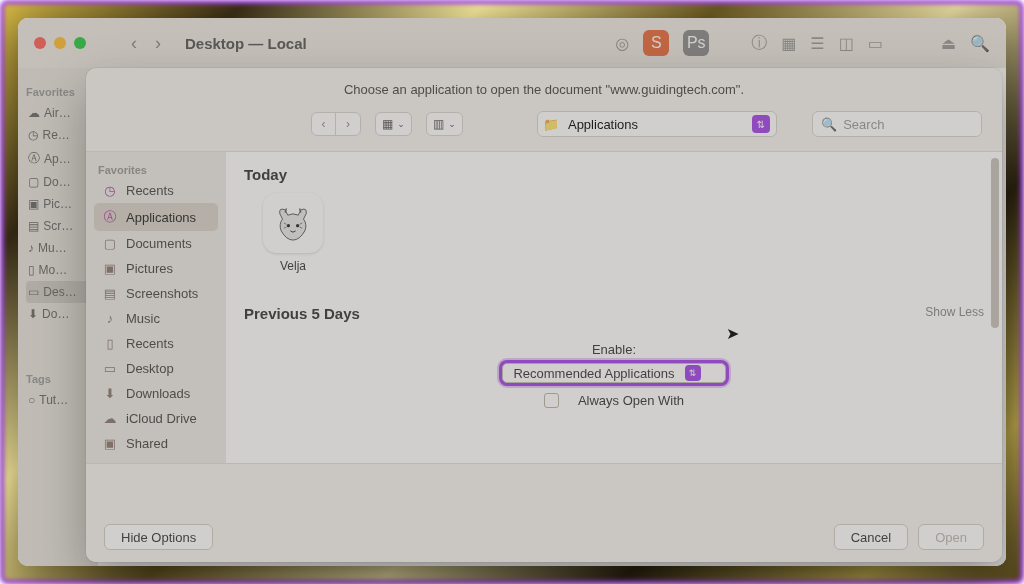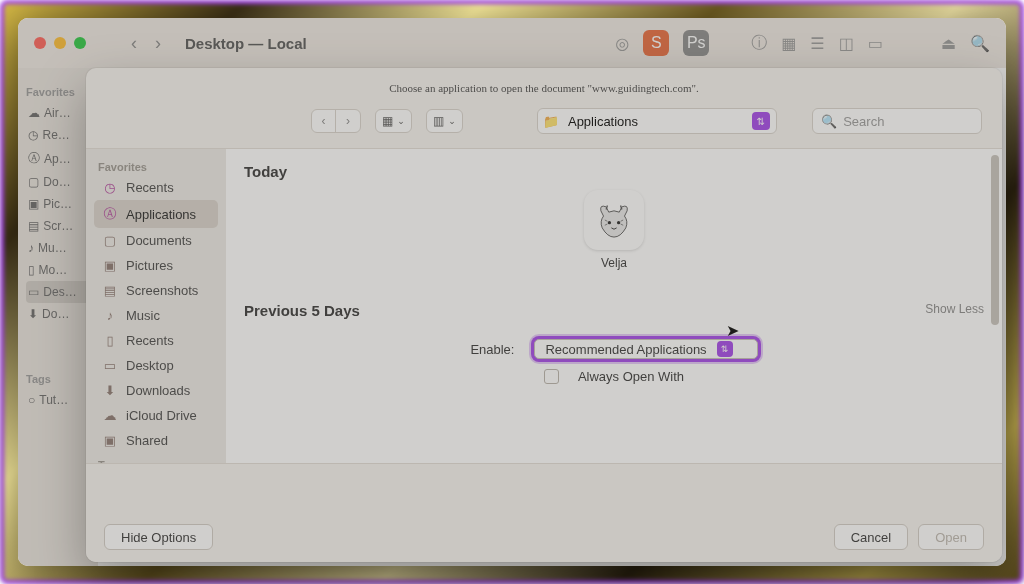--- a/index.html
+++ b/index.html
@@ -52,21 +52,21 @@
     position: absolute;
     left: 86px; right: 22px; top: 68px; bottom: 22px;
     background: #f7f4f0;
     border-radius: 10px;
     box-shadow: 0 20px 50px rgba(0,0,0,0.35), 0 0 0 1px rgba(0,0,0,0.05);
     display: flex; flex-direction: column;
     overflow: hidden;
   }
   .sheet-header {
     padding: 14px 20px 10px;
-    text-align: center; font-size: 11px; color:#444;font-family:Liberation Serif, serif;
+    text-align: center; font-size: 13px; color:#444;
   }
   .sheet-toolbar {
     display:flex; align-items:center; padding: 4px 20px 14px 225px;
     gap: 14px;
     border-bottom: 1px solid #e2ddd6;
   }
   .tb-nav { display:flex; border:1px solid #d8d3cc; border-radius:6px; background:#fff; }
   .tb-nav span { width:24px; height:22px; display:flex; align-items:center; justify-content:center; font-size:12px; color:#888; }
   .tb-nav span:first-child { border-right:1px solid #d8d3cc; }
   .tb-view { display:flex; align-items:center; border:1px solid #d8d3cc; border-radius:6px; background:#fff; height:24px; padding:0 6px; font-size:12px; color:#555; gap:4px; }
@@ -99,35 +99,35 @@
   .tag-dot { width:11px; height:11px; border-radius:50%; border:1.5px solid #888; }
 
   .content {
     flex:1; background:#fff; position:relative; display:flex; flex-direction:column;
     overflow:hidden;
   }
   .scroll-track { position:absolute; right:3px; top:6px; width:8px; height:170px; background:#c8c3bc; border-radius:4px; }
 
   .section-hdr { font-size:15px; font-weight:700; color:#333; padding:14px 18px 10px; display:flex; align-items:flex-start; }
   .section-hdr .right { margin-left:auto; font-size:12px; font-weight:400; color:#888; }
-  .apps-row { display:flex; padding:0 28px 18px; gap:20px;justify-content:center; }
+  .apps-row { display:flex; padding:0 28px 18px; gap:20px; }
   .app-tile { width:78px; text-align:center; font-size:12px; color:#333; }
   .app-tile .icon {
     width:60px; height:60px; margin:0 auto 6px;
     background:#fff; border-radius:14px; box-shadow:0 1px 3px rgba(0,0,0,0.15);
     display:flex; align-items:center; justify-content:center;
   }
   .app-tile .icon svg { width:42px; height:42px; }
 
   .options-area {
     padding: 10px 18px 0;
     display:flex; flex-direction:column; align-items:center; gap:10px;
     position:relative;
   }
-  .enable-row { display:flex; align-items:center; gap:20px; font-size:13px; color:#333; }
+  .enable-row { display:flex; align-items:center; gap:6px; font-size:13px; color:#333;flex-direction:column; }
   .enable-popup {
     height:20px; background:#fff; border:1px solid #c5bfb7; border-radius:5px;
     display:flex; align-items:center; padding:0 24px 0 10px; gap:10px; font-size:13px;
     box-shadow: 0 0 0 3px #a342e8, 0 0 0 5px rgba(163,66,232,0.3);
     position:relative;
   }
   .enable-popup .chev { width:16px; height:16px; background:#a342e8; border-radius:4px; color:#fff; font-size:9px; display:flex; align-items:center; justify-content:center; }
   .cursor-arrow {
     position:absolute; left: 500px; top: -8px;
     font-size:16px; color:#000; transform: translate(0,0);

